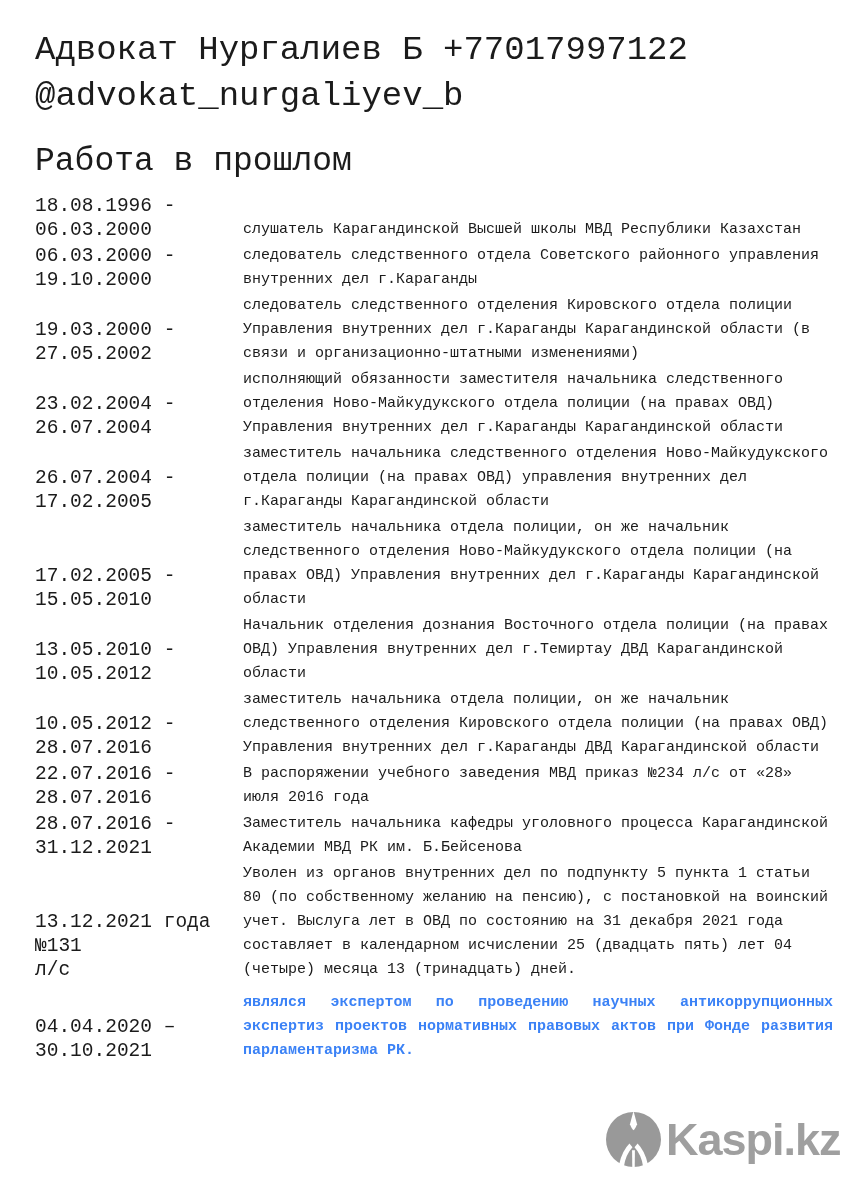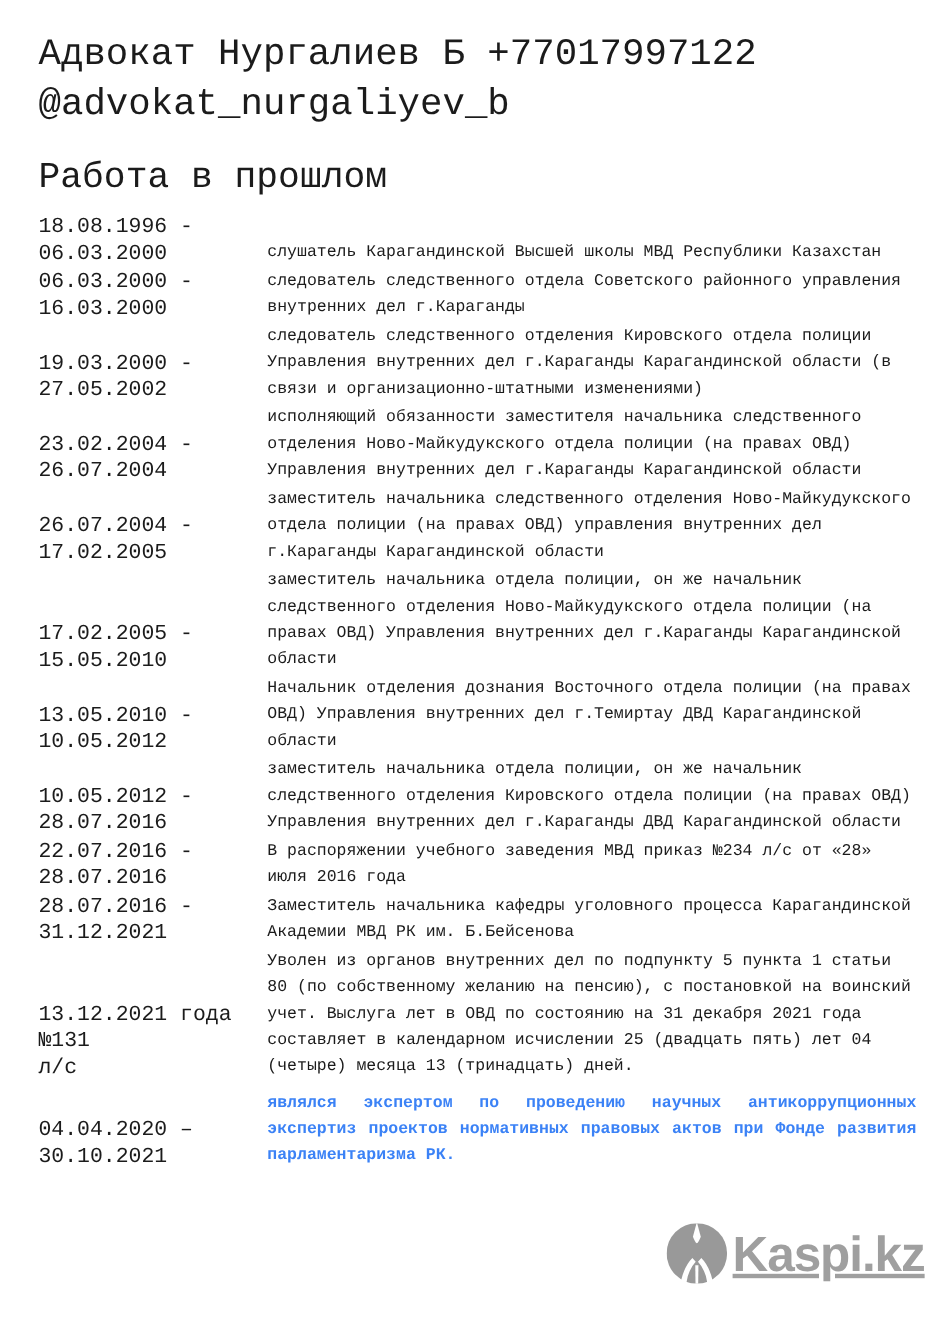--- a/index.html
+++ b/index.html
@@ -73,21 +73,20 @@
     flex: 0 0 auto;
   }
   .watermark .wm-text {
     font-family: "Liberation Sans", "DejaVu Sans", sans-serif;
     font-weight: bold;
     font-size: 45px;
     letter-spacing: -1px;
     color: #858585;
     line-height: 55px;
     white-space: nowrap;
-    text-decoration: underline;
   }
 </style>
 </head>
 <body>
 
 <div class="page">
 
   <h1 class="doc-header">
     <span>Адвокат Нургалиев Б +77017997122</span><br>
     <span>@advokat_nurgaliyev_b</span>
@@ -95,21 +94,21 @@
 
   <h2 class="section-heading">Работа в прошлом</h2>
 
   <div class="entries">
   <div class="entry">
     <div class="entry-date">18.08.1996 - 06.03.2000</div>
     <div class="entry-desc">слушатель Карагандинской Высшей школы МВД Республики Казахстан</div>
   </div>
 
   <div class="entry">
-    <div class="entry-date">06.03.2000 - 16.03.2000</div>
+    <div class="entry-date">06.03.2000 - 19.10.2000</div>
     <div class="entry-desc">следователь следственного отдела Советского районного управления внутренних дел г.Караганды</div>
   </div>
 
   <div class="entry">
     <div class="entry-date">19.03.2000 - 27.05.2002</div>
     <div class="entry-desc">следователь следственного отделения Кировского отдела полиции Управления внутренних дел г.Караганды Карагандинской области (в связи и организационно-штатными изменениями)</div>
   </div>
 
 
   <div class="entry">

